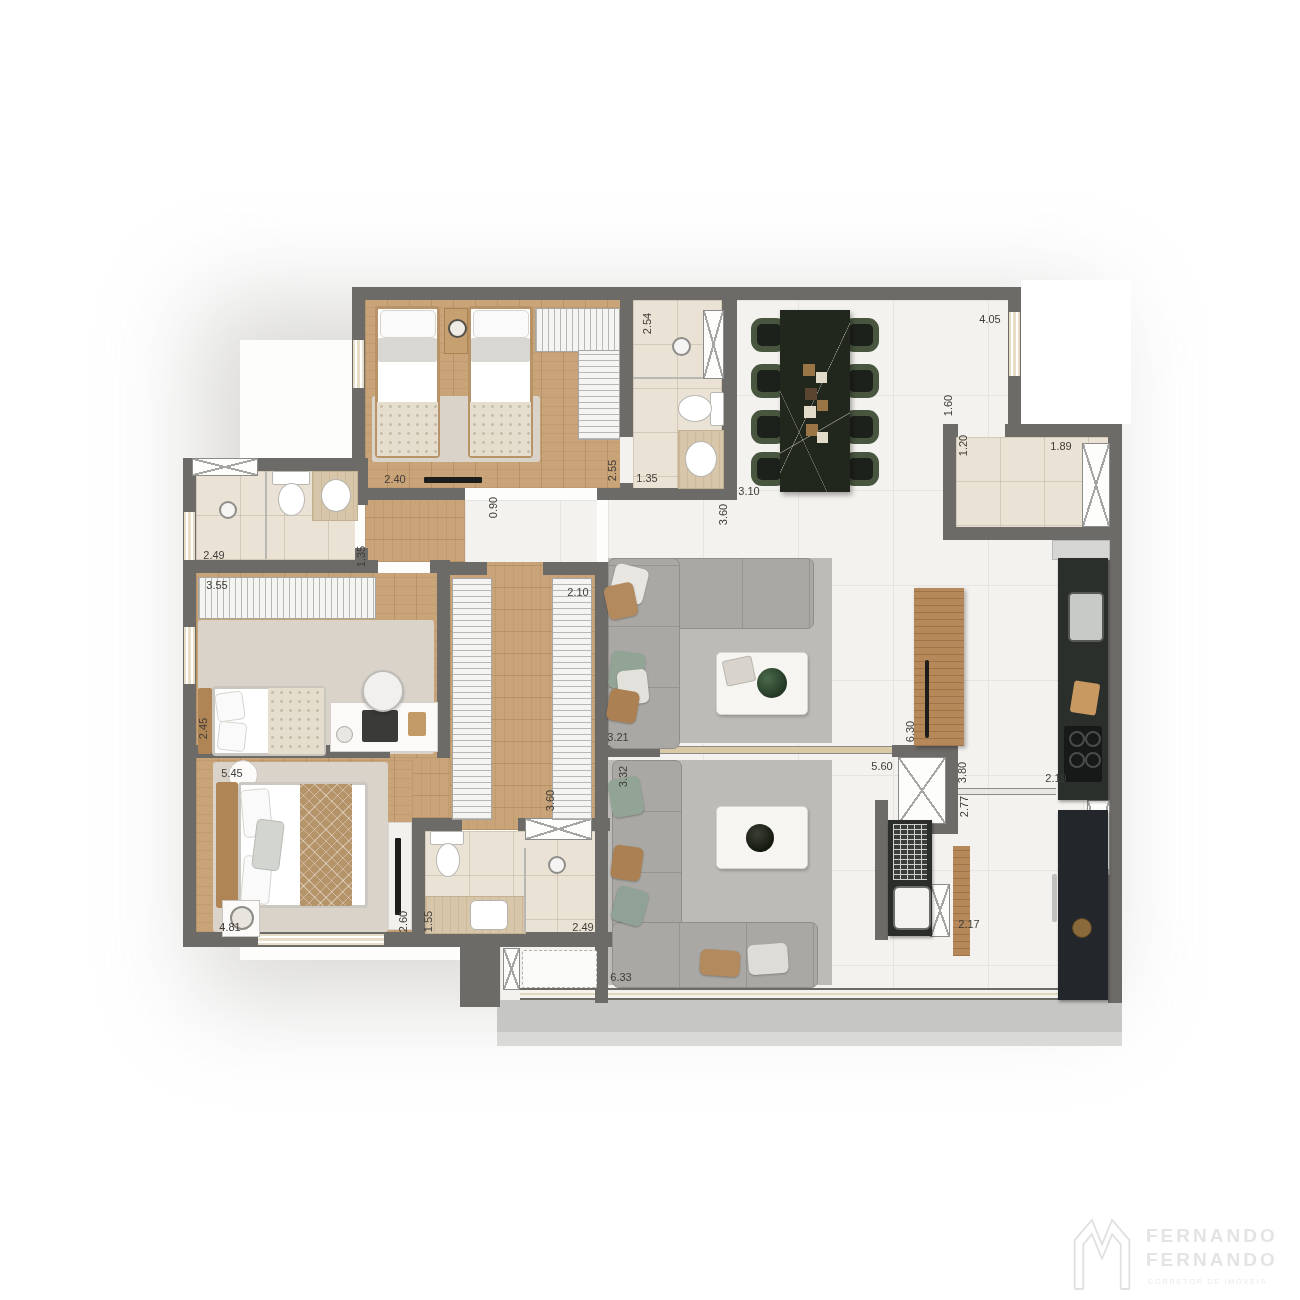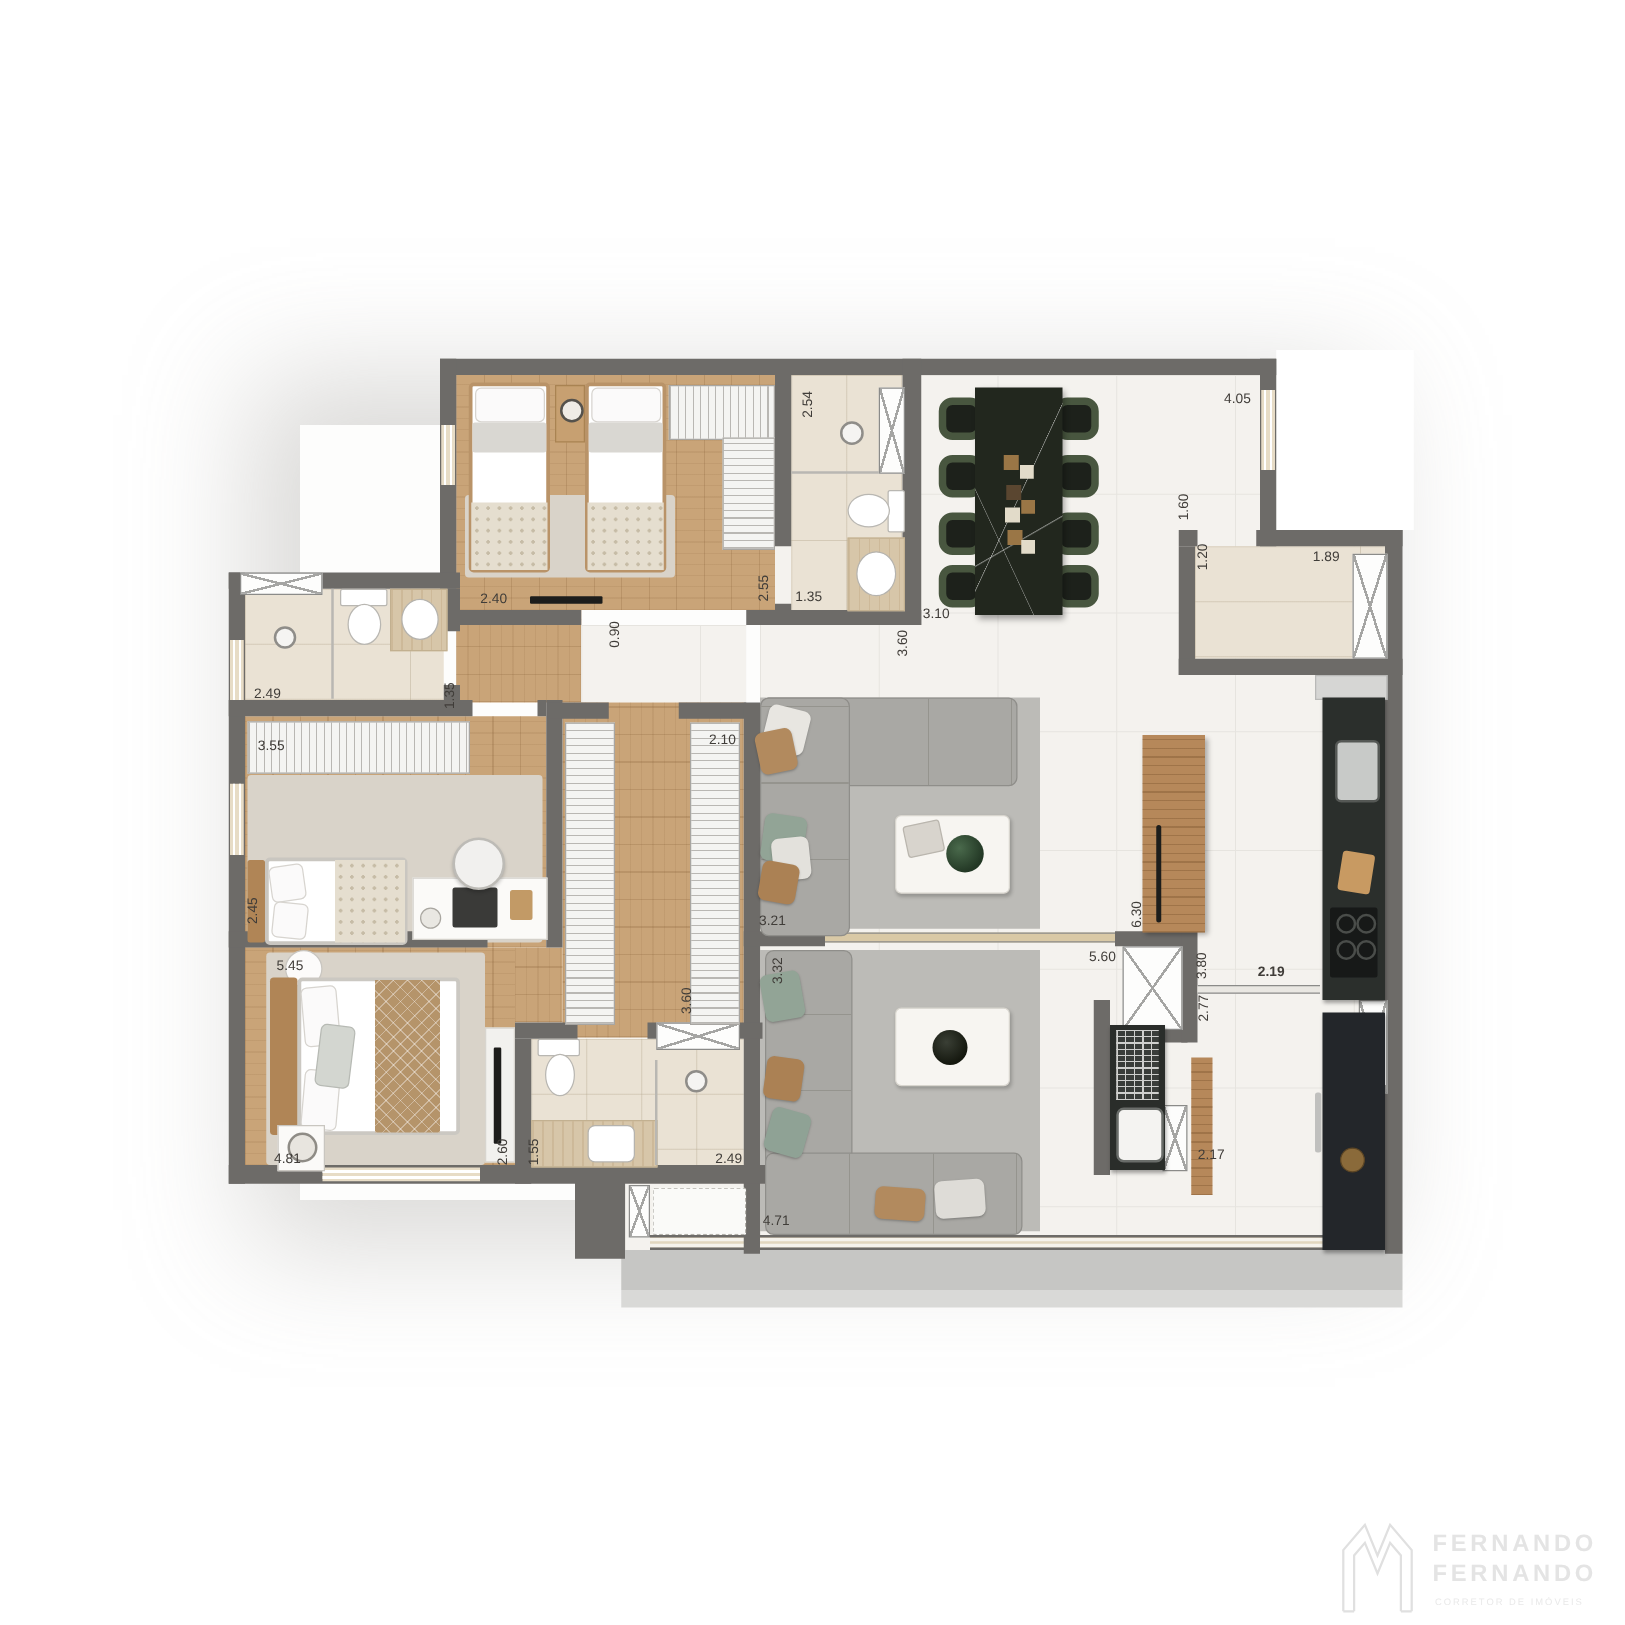--- a/index.html
+++ b/index.html
@@ -291,37 +291,37 @@
   <span class="dim" style="left:629px;top:472px;">1.35</span>
   <span class="dim v" style="left:475px;top:501px;">0.90</span>
   <span class="dim" style="left:731px;top:485px;">3.10</span>
   <span class="dim v" style="left:705px;top:508px;">3.60</span>
   <span class="dim" style="left:972px;top:313px;">4.05</span>
   <span class="dim v" style="left:930px;top:399px;">1.60</span>
   <span class="dim v" style="left:945px;top:439px;">1.20</span>
   <span class="dim" style="left:1043px;top:440px;">1.89</span>
   <span class="dim" style="left:196px;top:549px;">2.49</span>
   <span class="dim v" style="left:343px;top:550px;">1.35</span>
-  <span class="dim" style="left:199px;top:579px;margin-top:12px;">3.55</span>
+  <span class="dim" style="left:199px;top:579px;">3.55</span>
   <span class="dim v" style="left:185px;top:722px;">2.45</span>
   <span class="dim" style="left:560px;top:586px;">2.10</span>
   <span class="dim v" style="left:532px;top:794px;">3.60</span>
   <span class="dim" style="left:600px;top:731px;">3.21</span>
   <span class="dim v" style="left:605px;top:770px;">3.32</span>
   <span class="dim" style="left:214px;top:767px;">5.45</span>
   <span class="dim" style="left:212px;top:921px;">4.81</span>
   <span class="dim v" style="left:385px;top:915px;">2.60</span>
   <span class="dim v" style="left:410px;top:915px;">1.55</span>
   <span class="dim" style="left:565px;top:921px;">2.49</span>
-  <span class="dim" style="left:603px;top:971px;">4.71</span>
+  <span class="dim" style="left:603px;top:971px;">6.33</span>
   <span class="dim" style="left:864px;top:760px;">5.60</span>
   <span class="dim v" style="left:892px;top:725px;">6.30</span>
   <span class="dim v" style="left:944px;top:766px;">3.80</span>
   <span class="dim v" style="left:946px;top:800px;">2.77</span>
-  <span class="dim" style="left:999px;top:772px;font-weight:bold;">2.19</span>
+  <span class="dim" style="left:1038px;top:772px;">2.19</span>
   <span class="dim" style="left:951px;top:918px;">2.17</span>
 
   <div id="logo">
     <svg class="mark" width="72" height="84" viewBox="0 0 100 116">
       <g fill="none" stroke="#e0e0e0" stroke-width="2.5">
         <path d="M12 108 V40 L36 12 L50 46 L64 12 L88 40 V108"></path>
         <path d="M24 108 V46 L36 32 L50 66 L64 32 L76 46 V108"></path>
         <path d="M12 108 H24 M76 108 H88"></path>
       </g>
     </svg>

